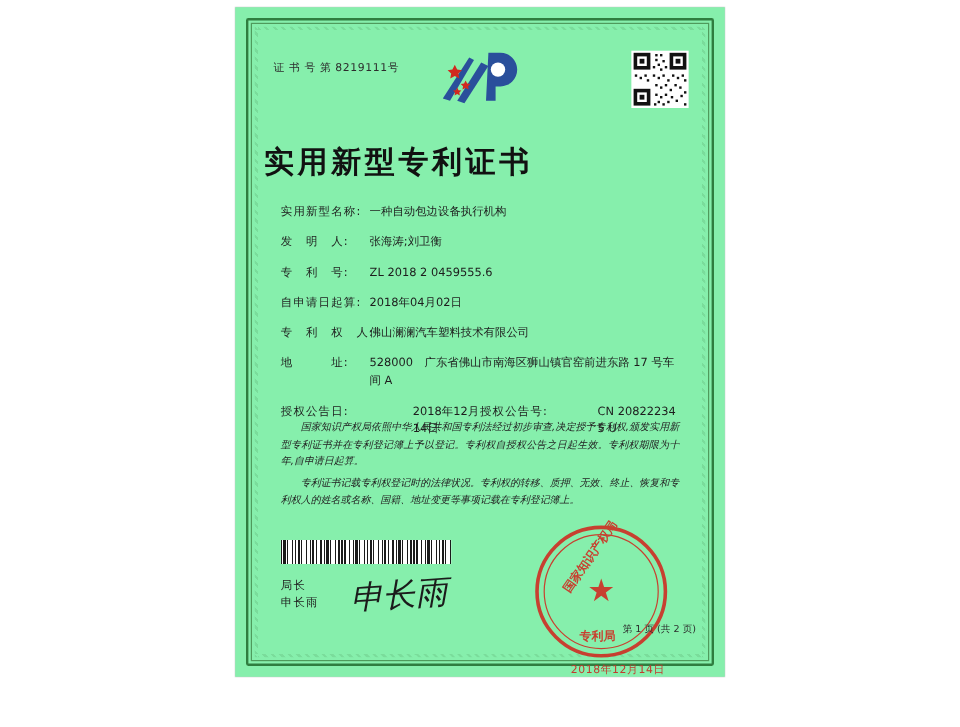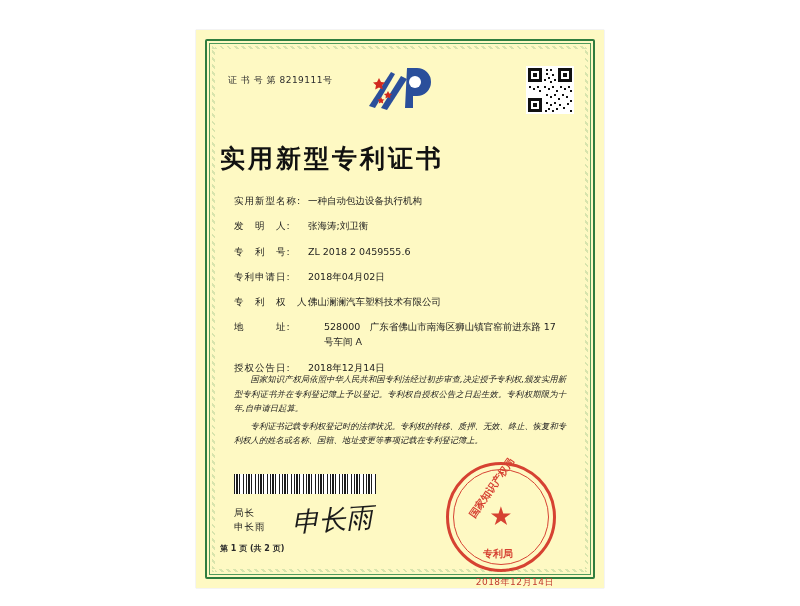--- a/index.html
+++ b/index.html
@@ -16,24 +16,24 @@
   .page {
     position: relative;
     width: 800px;
     height: 606px;
     background: #ffffff;
   }
   
   .sheet {
     position: absolute;
     left: 196px;
-    top: 30px;
+    top: 6px;
     width: 408px;
     height: 558px;
-    background: #fef9c3;
+    background: #86efac;
     box-shadow: 0 0 1px rgba(0,0,0,0.25);
     overflow: hidden;
   }
   
   .border-outer {
     position: absolute;
     left: 9px;
     top: 9px;
     right: 9px;
     bottom: 9px;
@@ -132,29 +132,30 @@
   .field-label {
     width: 74px;
     flex: 0 0 74px;
     letter-spacing: 1px;
     white-space: nowrap;
   }
   .field-value {
     flex: 1 1 auto;
     word-break: break-all;
   }
-  .field-value.addr { line-height: 1.55; margin-left: 16px; }
+  .field-value.addr { line-height: 1.55; }
 
   .two-col {
     display: flex;
     margin-bottom: 11px;
   }
   .two-col .col {
     display: flex;
     flex: 1 1 50%;
+    gap: 36px;
   }
   .two-col .col .field-label {
     width: 74px;
     flex: 0 0 74px;
   }
   .two-col .col2 .field-label {
     width: 62px;
     flex: 0 0 62px;
   }
 
@@ -251,24 +252,23 @@
     font-size: 9px;
     color: #c23a2e;
     letter-spacing: 0.5px;
   }
 
   .page-no {
     position: absolute;
     left: 0;
     right: 0;
     bottom: 10px;
-    text-align: left;
+    text-align: right;
     font-size: 8px;
     color: #2a2a2a;
-    font-weight: bold;
   }
 
   .footer-note {
     position: absolute;
     left: 0;
     right: 0;
     bottom: 8px;
     text-align: center;
     font-size: 9px;
     color: #8a8a8a;
@@ -374,39 +374,43 @@
           <div class="field-label">发　明　人:</div>
           <div class="field-value">张海涛;刘卫衡</div>
         </div>
 
         <div class="field-row">
           <div class="field-label">专　利　号:</div>
           <div class="field-value">ZL 2018 2 0459555.6</div>
         </div>
 
         <div class="field-row">
-          <div class="field-label">专利申请日:</div>
+          <div class="field-label">自申请日起算:</div>
           <div class="field-value">2018年04月02日</div>
         </div>
 
         <div class="field-row">
           <div class="field-label">专　利　权　人:</div>
           <div class="field-value">佛山澜澜汽车塑料技术有限公司</div>
         </div>
 
         <div class="field-row">
           <div class="field-label">地　　　址:</div>
           <div class="field-value addr">528000　广东省佛山市南海区狮山镇官窑前进东路 17 号车间 A</div>
         </div>
 
         <div class="two-col">
           <div class="col col1">
             <div class="field-label">授权公告日:</div>
             <div class="field-value">2018年12月14日</div>
           </div>
+          <div class="col col2">
+            <div class="field-label">授权公告号:</div>
+            <div class="field-value">CN 208222345 U</div>
+          </div>
         </div>
 
       </div>
 
       <div class="body-text">
         <p>国家知识产权局依照中华人民共和国专利法经过初步审查,决定授予专利权,颁发实用新型专利证书并在专利登记簿上予以登记。专利权自授权公告之日起生效。专利权期限为十年,自申请日起算。</p>
         <p>专利证书记载专利权登记时的法律状况。专利权的转移、质押、无效、终止、恢复和专利权人的姓名或名称、国籍、地址变更等事项记载在专利登记簿上。</p>
       </div>
 
       <div class="barcode"></div>

